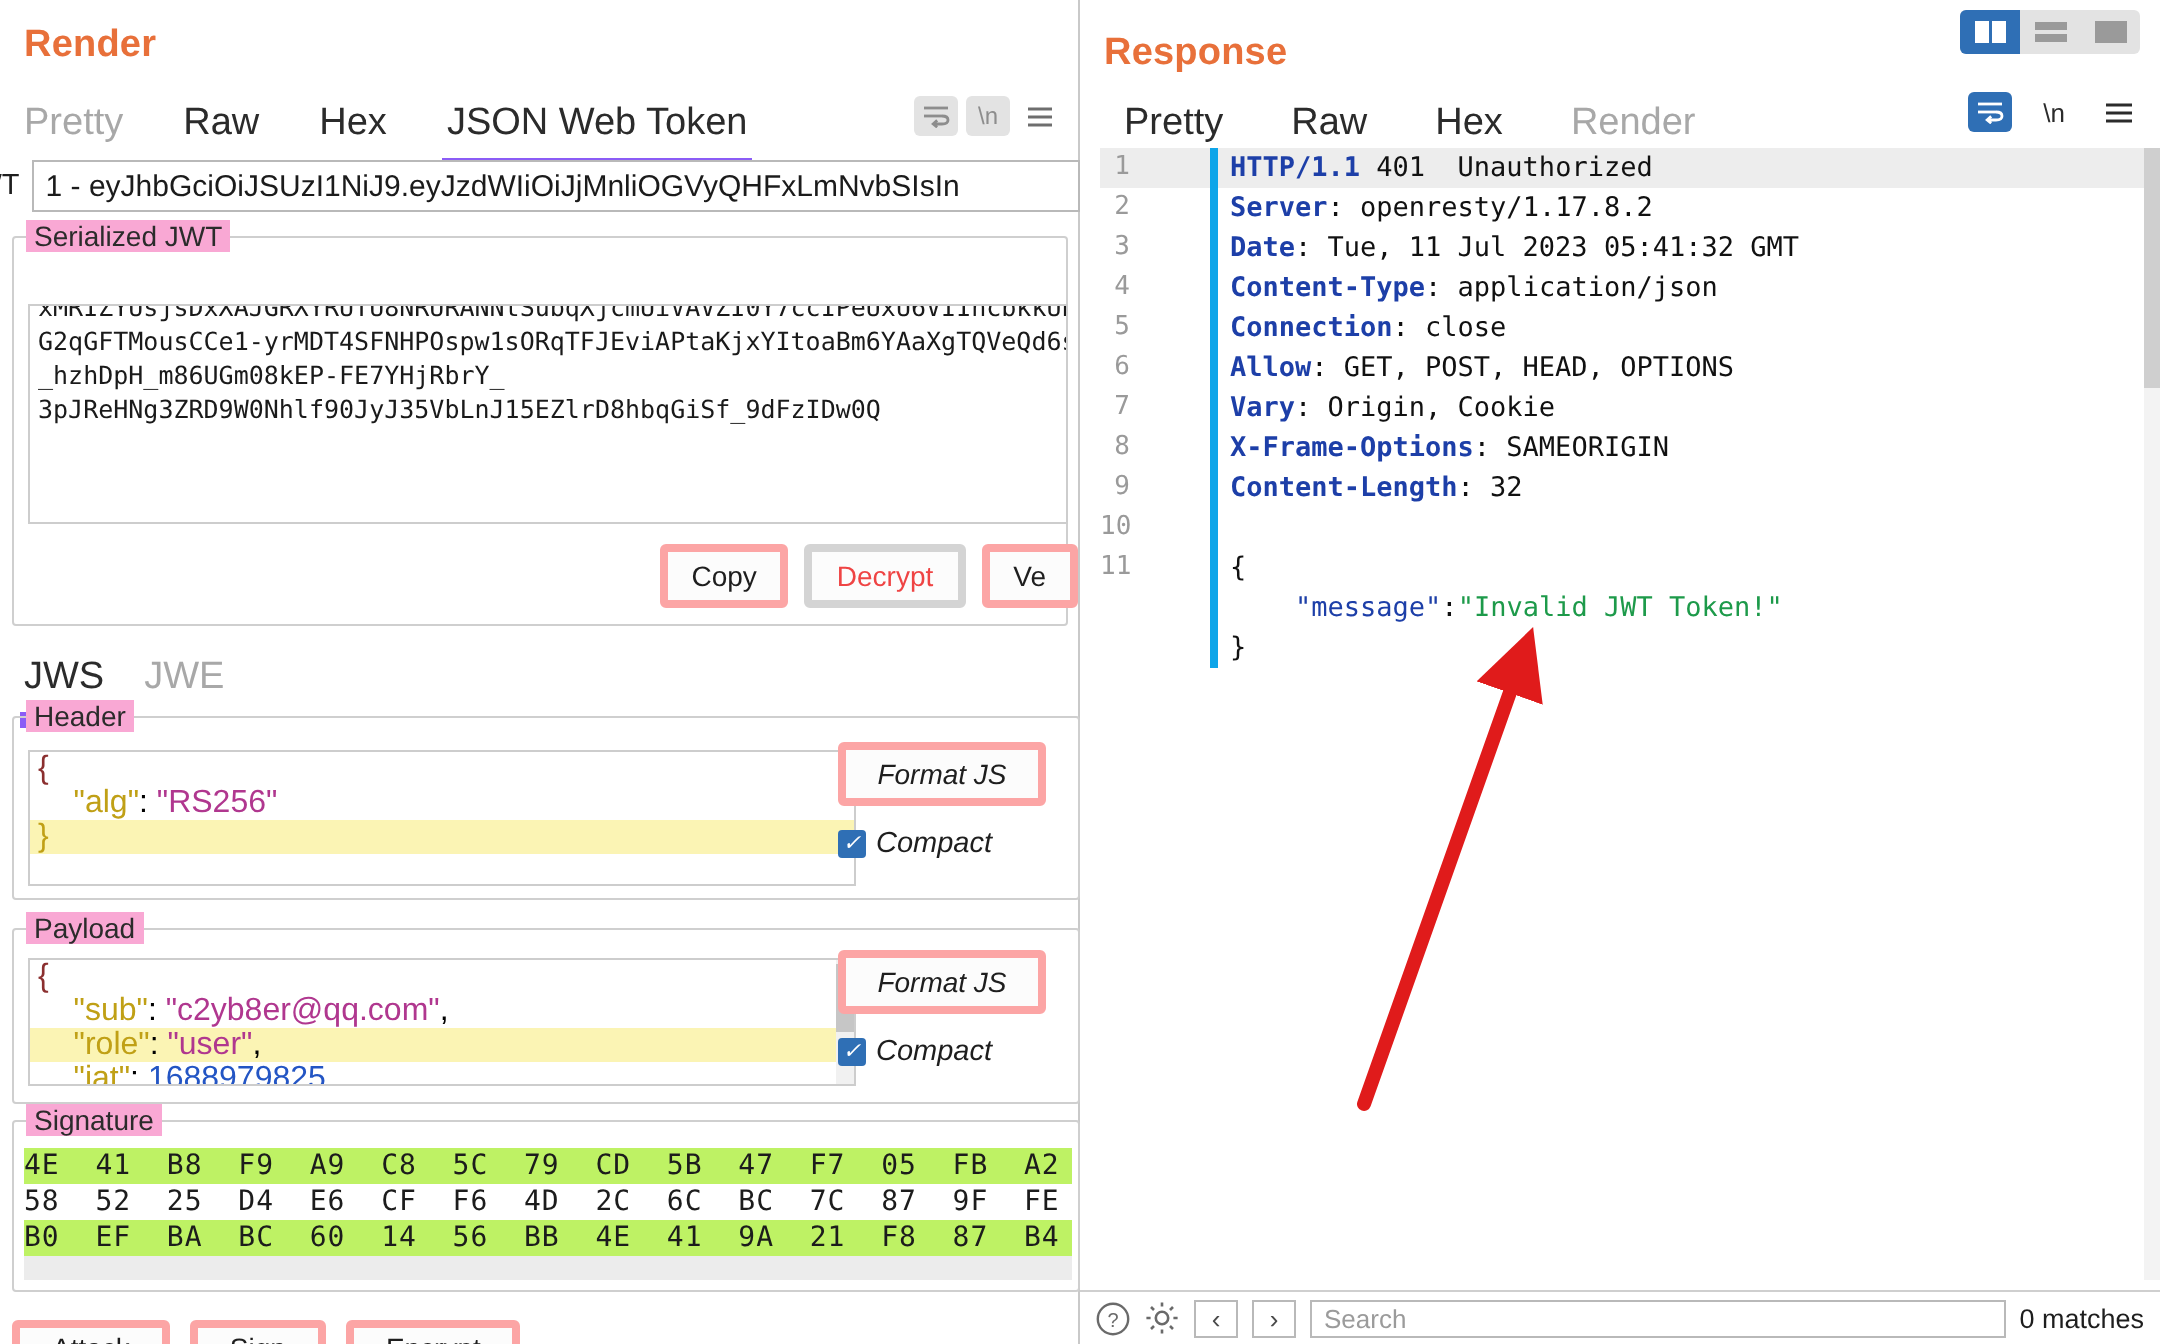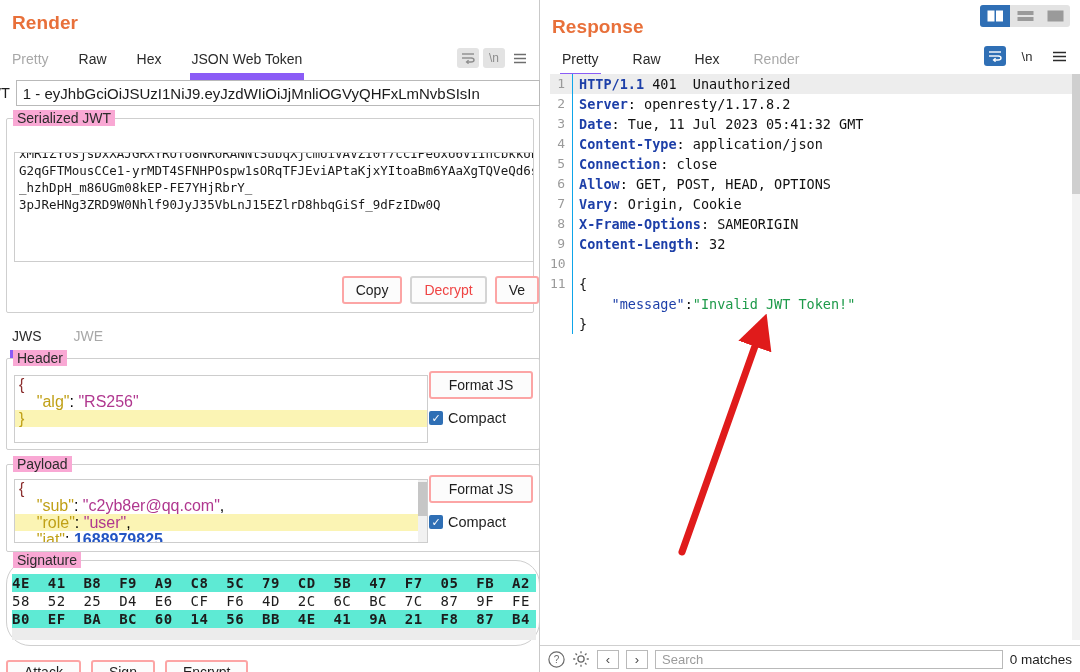--- a/index.html
+++ b/index.html
@@ -11,35 +11,35 @@
   }
   #app { position: relative; width: 1080px; height: 672px; display: flex; }
 
   
   .panel { position: relative; height: 672px; background: #fff; }
   .panel-title {
     font-size: 19px; font-weight: bold; color: #e8703a;
     letter-spacing: .1px;
   }
   .tab {
-    font-size: 14px; color: #8a8a8a; padding: 3px 2px 6px 2px;
+    font-size: 19px; color: #8a8a8a; padding: 3px 2px 6px 2px;
     cursor: pointer; white-space: nowrap;
   }
   .tab.active { color: #2b2b2b; border-bottom: 8px solid #8b5cf6; }
   .tab.strong { color: #2b2b2b; }
   .tab.dim { color: #a8a8a8; }
 
   .icon-btn {
     width: 22px; height: 20px; display: inline-flex; align-items: center;
     justify-content: center; border-radius: 3px; cursor: pointer;
   }
   .icon-btn.shaded { background: #e3e3e3; }
   .icon-btn.blue { background: #2f6fb5; }
   .btn {
-    border: 2px solid #fca5a5; background: #fcfcfc; border-radius: 3px;
+    border: 4px solid #fca5a5; background: #fcfcfc; border-radius: 3px;
     font-size: 14px; color: #1e1e1e; padding: 4px 12px; cursor: pointer;
     font-family: "Liberation Sans", sans-serif; white-space: nowrap;
   }
   .btn.disabled { color: #ef4444; border-color: #d4d4d4; cursor: default; }
 
   .group {
     position: absolute; border: 1px solid #cfcfcf; border-radius: 2px;
   }
   .group > .group-title {
     position: absolute; top: -9px; left: 6px; background: #f9a8d4;
@@ -67,62 +67,62 @@
 
   #grp-serialized { left: 6px; top: 118px; width: 528px; height: 195px; }
   #ser-box {
     position: absolute; left: 7px; top: 33px; width: 520px; height: 110px;
     border: 1px solid #cdcdcd; background: #fff; overflow: hidden;
   }
   #ser-box .mono { line-height: 17px; display: block; }
   #ser-line-clip { position: absolute; left: 4px; top: -8px; width: 560px; }
   #ser-actions { position: absolute; right: -6px; bottom: 8px; display: flex; gap: 8px; }
 
-  #jws-tabs { position: absolute; left: 10px; top: 325px; display: flex; gap: 28px; }
+  #jws-tabs { position: absolute; left: 10px; top: 325px; display: flex; gap: 16px; }
 
   #grp-header { left: 6px; top: 358px; width: 534px; height: 92px; }
   #hdr-box {
     position: absolute; left: 7px; top: 16px; width: 414px; height: 68px;
     border: 1px solid #cdcdcd; background: #fff; overflow: hidden;
   }
   #grp-payload { left: 6px; top: 464px; width: 534px; height: 88px; }
   #pl-box {
     position: absolute; left: 7px; top: 14px; width: 414px; height: 64px;
     border: 1px solid #cdcdcd; background: #fff; overflow: hidden;
   }
   .code-line { height: 17px; line-height: 17px; padding-left: 4px; white-space: pre; }
   .code-line.hl { background: #fbf4b4; }
   .k { color: #c0a016; }
   .s { color: #b0378f; }
-  .n { color: #2355c4; font-weight: bold; }
+  .n { color: #2355c4; }
   .p { color: #8b2f2f; }
   .vscroll {
     position: absolute; right: 0; top: 0; width: 9px; height: 100%;
     background: #f1f1f1;
   }
   .vscroll i { display: block; background: #c6c6c6; width: 9px; }
 
-  .side-ctrl { position: absolute; right: 6px; top: 12px; width: 104px; }
+  .side-ctrl { position: absolute; right: 16px; top: 12px; width: 104px; font-style: italic; }
   .chkrow { display: flex; align-items: center; gap: 5px; margin-top: 11px; font-size: 14.5px; color: #1e1e1e; }
   .chk {
     width: 14px; height: 14px; border-radius: 2px; background: #2f6fb5;
     display: inline-flex; align-items: center; justify-content: center;
     color: #fff; font-size: 11px; line-height: 1;
   }
 
-  #grp-signature { left: 6px; top: 560px; width: 534px; height: 86px; border-radius: 24px; }
+  #grp-signature { left: 6px; top: 560px; width: 534px; height: 86px; }
   #sig-box {
     position: absolute; left: 5px; top: 13px; width: 524px; height: 66px;
     background: #fff; overflow: hidden;
   }
   .hexrow {
     height: 18px; line-height: 18px; font-family: "DejaVu Sans Mono", monospace;
     font-size: 14px; color: #1c1c1c; white-space: pre; letter-spacing: .5px;
   }
-  .hexrow.alt { background: #5eead4; font-weight: bold; }
+  .hexrow.alt { background: #bef264; }
   #sig-pad { height: 12px; background: #ececec; }
 
   #left-bottom { position: absolute; left: 6px; top: 660px; display: flex; gap: 10px; }
   #left-bottom .btn { height: 22px; padding: 2px 16px; }
 
   
   #right { width: 540px; }
   #resp-header { position: absolute; left: 12px; top: 16px; }
   #resp-tabs { position: absolute; left: 20px; top: 48px; display: flex; gap: 30px; }
   #layout-toggle {
@@ -141,22 +141,23 @@
     overflow: hidden;
   }
   .rline { display: flex; height: 20px; line-height: 20px; }
   .rline.sel { background: #ededed; }
   .rno {
     width: 22px; text-align: right; padding-right: 7px; color: #9a9a9a;
     font-family: "DejaVu Sans Mono", monospace; font-size: 13px; flex: 0 0 auto;
   }
   .rtxt {
     font-family: "DejaVu Sans Mono", monospace; font-size: 13.5px;
-    color: #111; white-space: pre; border-left: 1px solid #0ea5e9; padding-left: 6px;
+    color: #111; white-space: pre; border-left: 4px solid #0ea5e9; padding-left: 6px;
     flex: 1 1 auto;
+    margin-left: 33px;
   }
   .hk { color: #1d3fa8; font-weight: bold; }
   .jk { color: #1d3fa8; }
   .jv { color: #1d9a4a; }
   .rscroll {
     position: absolute; right: 0; top: 74px; width: 8px; height: 566px; background: #f3f3f3;
   }
   .rscroll i { display: block; width: 8px; background: #cfcfcf; height: 120px; }
 
   #resp-statusbar {

